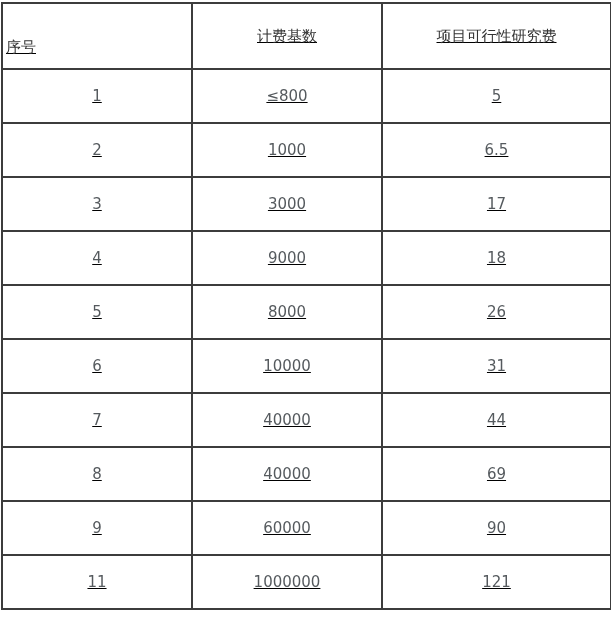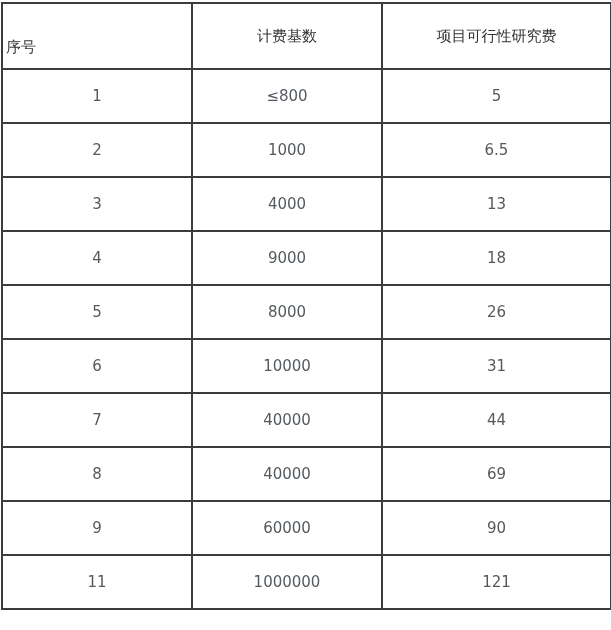--- a/index.html
+++ b/index.html
@@ -8,20 +8,21 @@
     background: #ffffff;
     font-family: "DejaVu Sans", "Liberation Sans", sans-serif;
   }
   .page {
     width: 611px;
     height: 630px;
     box-sizing: border-box;
     padding: 2px 1px 0 1px;
     background: #ffffff;
     overflow: hidden;
+    text-decoration: underline;
   }
   table.fee-table {
     border-collapse: collapse;
     width: 609px;
     table-layout: fixed;
   }
   table.fee-table th,
   table.fee-table td {
     border: 2px solid #3c3c3c;
     font-size: 15px;
@@ -75,22 +76,22 @@
           <td>≤800</td>
           <td>5</td>
         </tr>
         <tr>
           <td>2</td>
           <td>1000</td>
           <td>6.5</td>
         </tr>
         <tr>
           <td>3</td>
-          <td>4000</td>
-          <td>13</td>
+          <td>3000</td>
+          <td>17</td>
         </tr>
         <tr>
           <td>4</td>
           <td>9000</td>
           <td>18</td>
         </tr>
         <tr>
           <td>5</td>
           <td>8000</td>
           <td>26</td>

